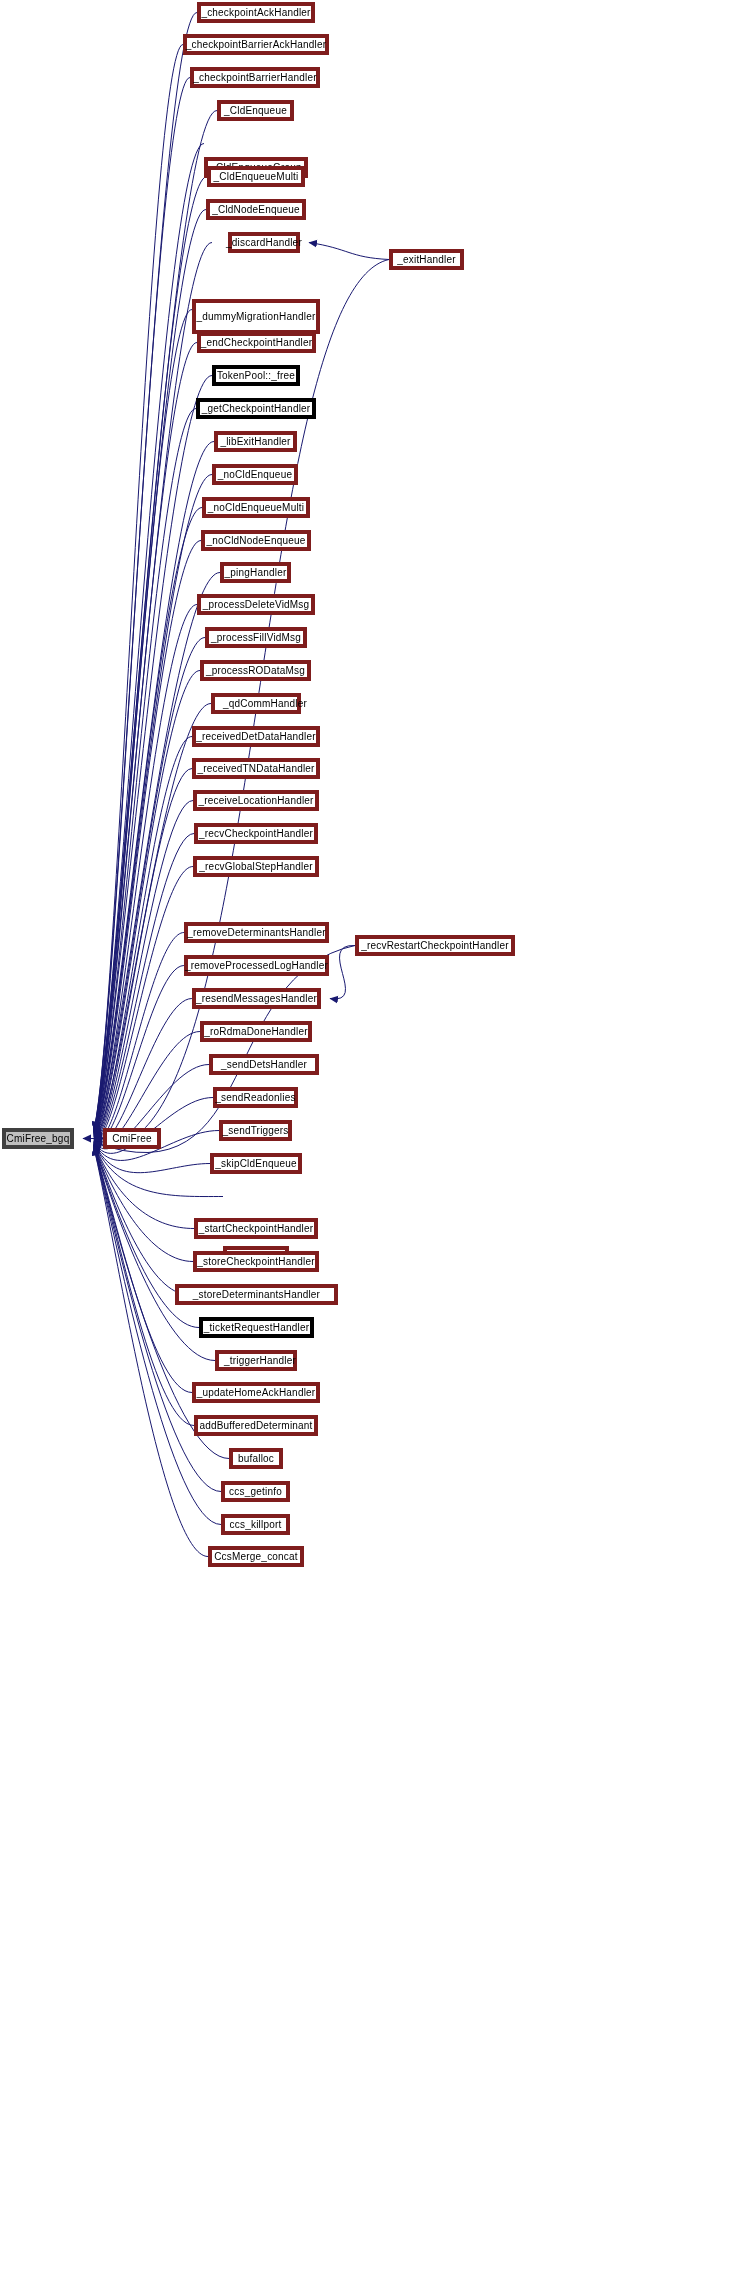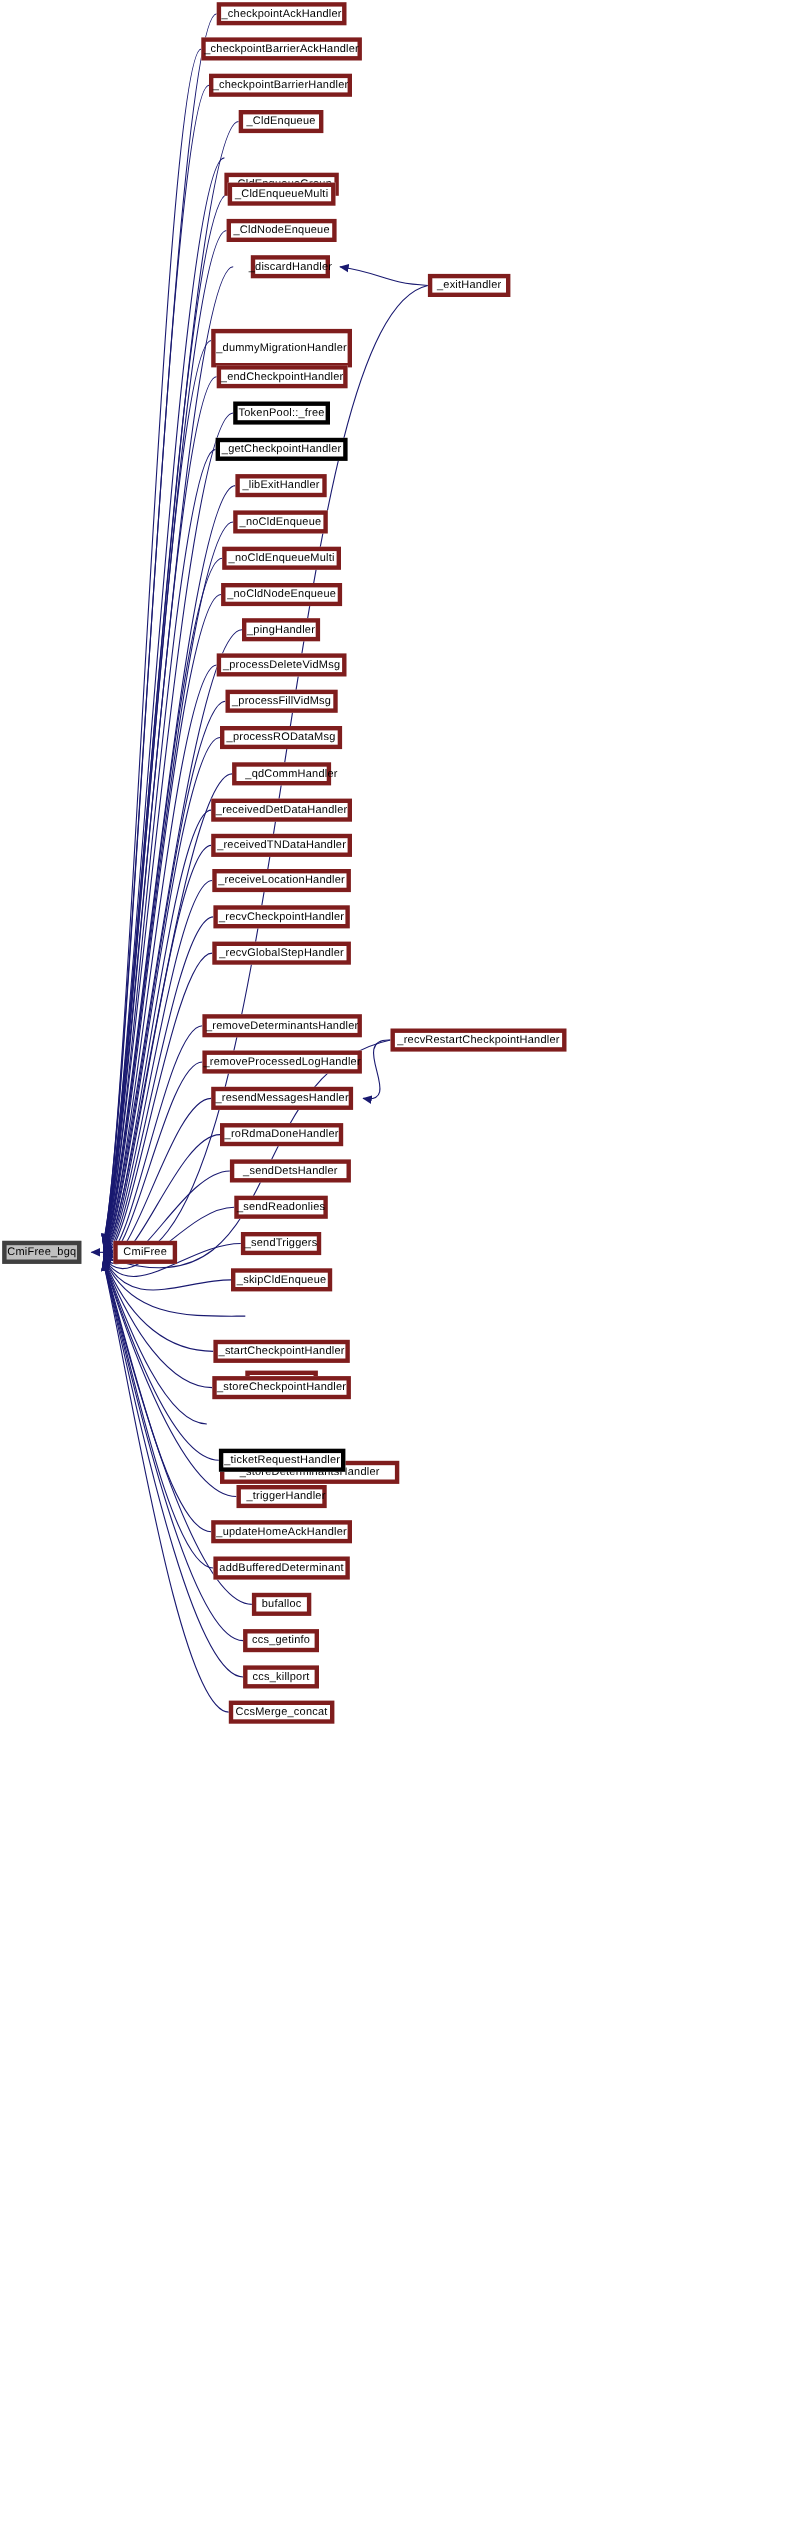--- a/index.html
+++ b/index.html
@@ -151,21 +151,21 @@
       <div class="node" style="left: 184px; top: 955px; width: 145px; height: 21px;">_removeProcessedLogHandler</div>
       <div class="node" style="left: 192px; top: 988px; width: 129px; height: 21px;">_resendMessagesHandler</div>
       <div class="node" style="left: 200px; top: 1021px; width: 112px; height: 21px;">_roRdmaDoneHandler</div>
       <div class="node" style="left: 209px; top: 1054px; width: 110px; height: 21px;">_sendDetsHandler</div>
       <div class="node" style="left: 213px; top: 1087px; width: 85px; height: 21px;">_sendReadonlies</div>
       <div class="node" style="left: 219px; top: 1120px; width: 73px; height: 21px;">_sendTriggers</div>
       <div class="node" style="left: 210px; top: 1153px; width: 92px; height: 21px;">_skipCldEnqueue</div>
       <div class="node" style="left: 223px; top: 1246px; width: 66px; height: 21px;">_speedHdlr</div>
       <div class="node" style="left: 194px; top: 1218px; width: 124px; height: 21px;">_startCheckpointHandler</div>
       <div class="node" style="left: 193px; top: 1251px; width: 126px; height: 21px;">_storeCheckpointHandler</div>
-      <div class="node" style="left: 200px; top: 1284px; width: 163px; height: 21px; margin-top: 44px;">_storeDeterminantsHandler</div>
+      <div class="node" style="left: 175px; top: 1284px; width: 163px; height: 21px;">_storeDeterminantsHandler</div>
       <div class="node black" style="left: 199px; top: 1317px; width: 115px; height: 21px;">_ticketRequestHandler</div>
       <div class="node" style="left: 215px; top: 1350px; width: 82px; height: 21px; padding-left: 14px;">_triggerHandler</div>
       <div class="node" style="left: 192px; top: 1382px; width: 128px; height: 21px;">_updateHomeAckHandler</div>
       <div class="node" style="left: 194px; top: 1415px; width: 124px; height: 21px;">addBufferedDeterminant</div>
       <div class="node" style="left: 229px; top: 1448px; width: 54px; height: 21px;">bufalloc</div>
       <div class="node" style="left: 221px; top: 1481px; width: 69px; height: 21px;">ccs_getinfo</div>
       <div class="node" style="left: 221px; top: 1514px; width: 69px; height: 21px;">ccs_killport</div>
       <div class="node" style="left: 208px; top: 1546px; width: 96px; height: 21px;">CcsMerge_concat</div>
     </div>
   <div id="second-nodes">

